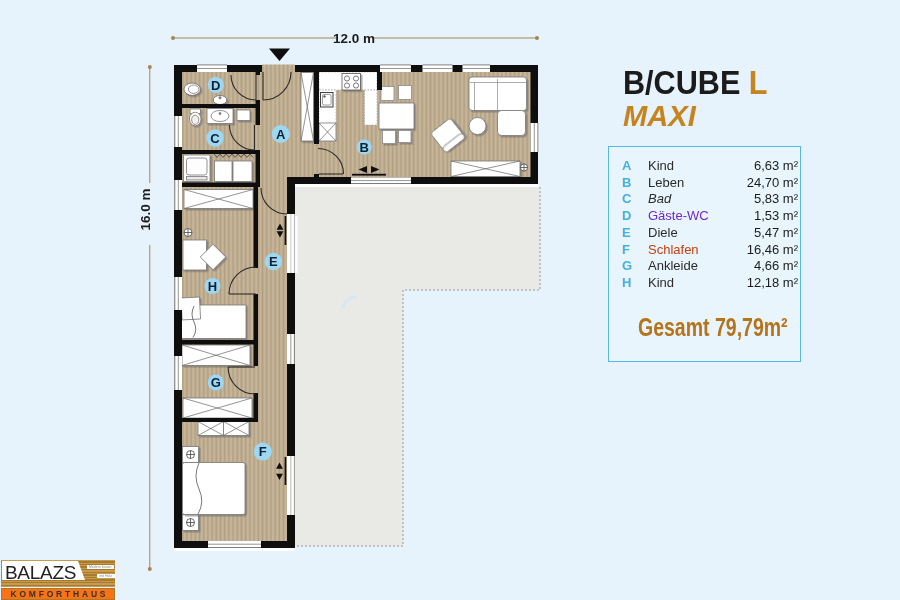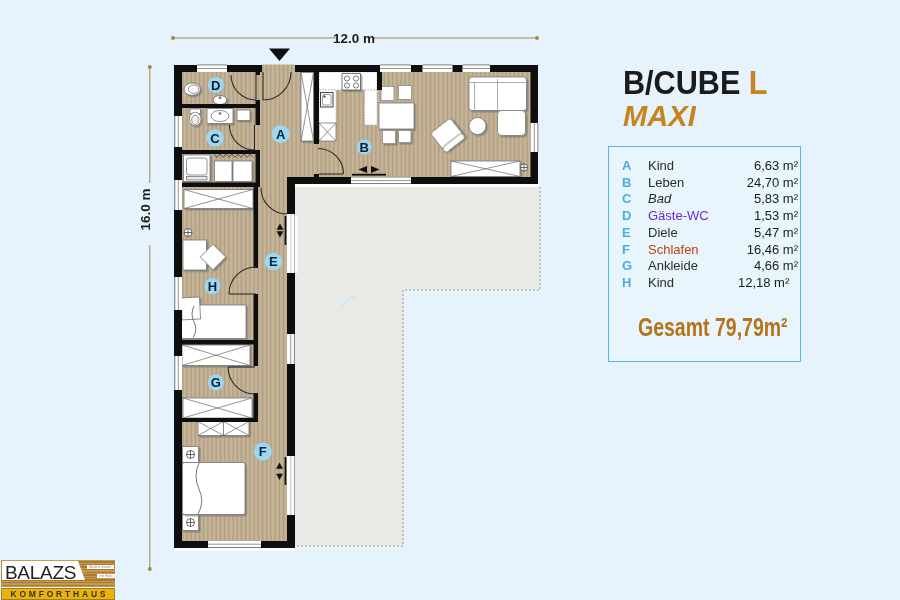--- a/index.html
+++ b/index.html
@@ -361,27 +361,27 @@
           <td style="padding:0;text-align:right;color:#1c1c1c;">16,46 m²</td>
         </tr>
     <tr>
           <td style="padding:0;color:#45b0e0;font-weight:bold;">G</td>
           <td style="padding:0;color:#2b2b2b;margin-top:28px;">Ankleide</td>
           <td style="padding:0;text-align:right;color:#1c1c1c;">4,66 m²</td>
         </tr>
     <tr>
           <td style="padding:0;color:#45b0e0;font-weight:bold;">H</td>
           <td style="padding:0;color:#2b2b2b;margin-top:36px;">Kind</td>
-          <td style="padding:0;text-align:center;color:#1c1c1c;">12,18 m²</td>
+          <td style="padding:0;text-align:right;color:#1c1c1c;">12,18 m²</td>
         </tr>
     </tbody>
   </table>
   <div style="position:absolute;left:8px;width:100%;top:167.5px;text-align:center;font-size:25px;line-height:25px;font-weight:bold;color:#b5731a;transform:scaleX(0.78);transform-origin:50% 0;white-space:nowrap;">Gesamt 79,79m²</div>
 </div>
 
 <div class="abs" style="left:1px;top:559.5px;width:114px;height:32px;">
   <div style="position:absolute;left:0;top:0;width:114px;height:27.5px;background:repeating-linear-gradient(180deg,#c79a4e 0px,#c79a4e 1.3px,#a87a2e 1.3px,#a87a2e 2.6px);"></div>
   <div style="position:absolute;left:1px;top:1.5px;width:83px;height:19px;background:#fff;clip-path:polygon(0 0,76px 0,83px 100%,0 100%);"></div>
   <div style="position:absolute;left:4px;top:3px;font-size:19px;line-height:19px;font-weight:400;letter-spacing:-0.3px;color:#222;">BALAZS</div>
   <div style="position:absolute;left:85.5px;top:5.5px;width:27.5px;height:4px;background:#fff;font-size:3.5px;line-height:4px;color:#8a8a8a;text-align:center;overflow:hidden;">Modern bauen</div>
   <div style="position:absolute;left:96px;top:14.5px;width:17.5px;height:4px;background:#fff;font-size:3.5px;line-height:4px;color:#8a8a8a;text-align:center;overflow:hidden;">mit Holz</div>
-  <div style="position:absolute;left:0;top:28px;width:112px;height:10.4px;background:#eab308;border:1px solid #a87a2e;font-size:8.5px;line-height:10.6px;font-weight:bold;letter-spacing:2.8px;color:#333;text-align:center;text-indent:2.8px;overflow:hidden;">KOMFORTHAUS</div>
+  <div style="position:absolute;left:0;top:28px;width:112px;height:10.4px;background:#f97316;border:1px solid #a87a2e;font-size:8.5px;line-height:10.6px;font-weight:bold;letter-spacing:2.8px;color:#333;text-align:center;text-indent:2.8px;overflow:hidden;">KOMFORTHAUS</div>
 </div>
 
 </body></html>

